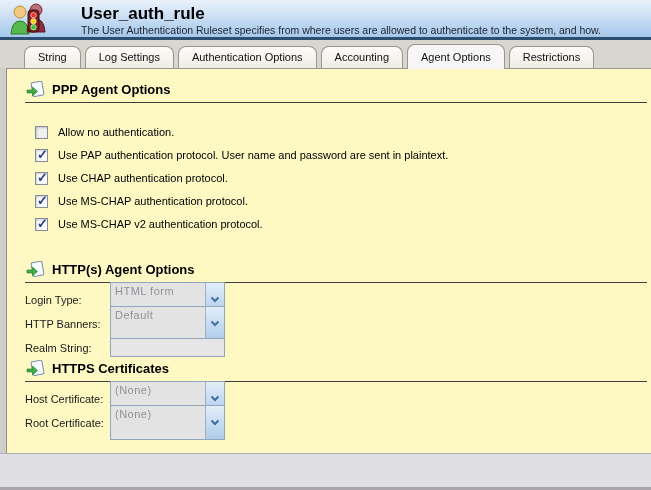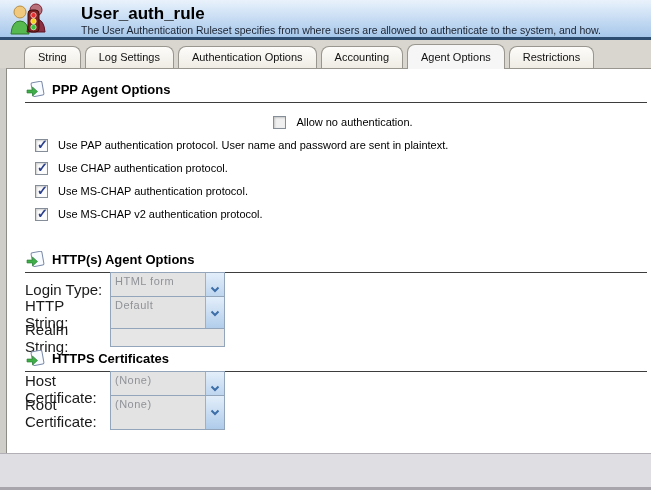--- a/index.html
+++ b/index.html
@@ -28,46 +28,46 @@
     border:1px solid #98968e; border-bottom:none; border-radius:8px 8px 0 0;
     background:linear-gradient(#fdfcfa, #efece4); cursor:default; white-space:nowrap;
   }
   .tab.active {
     background:#f6f6f6; height:25px; line-height:24px; margin-bottom:-1px;
   }
 
   
   .panel {
     position:relative; z-index:1; margin-left:6px; width:645px; height:385px;
-    background:#ffffff; border-top:1px solid #98968e; border-left:1px solid #8e8c86;
+    background:#fef9c3; border-top:1px solid #98968e; border-left:1px solid #8e8c86;
   }
   .section-head {
     display:flex; align-items:center; gap:7px;
     margin:12px 4px 0 18px; padding-bottom:4px; border-bottom:1px solid #3d3d3d;
   }
   .section-head.gap-http { margin-top:30px; }
   .section-head.gap-https { margin-top:3px; }
   .section-title { font-size:13px; font-weight:bold; color:#000; }
 
   .cb-row { display:flex; align-items:center; gap:10px; margin:9px 0 0 28px; height:14px; }
-  .cb-row.first { margin-top:12px;justify-content:center; }
+  .cb-row.first { margin-top:22px; }
   .checkbox {
     width:13px; height:13px; border:1px solid #858d99; background:#f0f0f0;
     box-shadow:inset 1px 1px 2px rgba(0,0,0,0.18); position:relative; flex:0 0 auto;
   }
   .checkbox[data-checked="true"] { background:#fcfcfc; }
   .checkbox[data-checked="true"]::after {
     content:"\2713"; position:absolute; top:-3px; left:1px;
     font-size:13px; font-weight:bold; color:#2b3f8c;
   }
   .cb-label { font-size:11px; color:#000; }
 
   .form-row { display:flex; align-items:center; margin:5px 0 0 18px; height:19px; }
   .form-row.first { margin-top:7px; }
-  .form-label { width:85px; font-size:15px; color:#1a1a1a; }
+  .form-label { width:85px; font-size:11px; color:#1a1a1a; }
   .select {
     width:115px; height:35px; border:1px solid #93a5ba; background:#e3e3e3;
     display:flex; align-items:stretch;
   }
   .select-value { flex:1; font-size:11px; color:#8f9297; padding:2px 0 0 4px;
     letter-spacing:0.5px; overflow:hidden; white-space:nowrap; }
   .select-btn {
     width:19px; border-left:1px solid #9db1c6;
     background:linear-gradient(#e3eefa, #aecbea);
     display:flex; align-items:center; justify-content:center;
@@ -164,21 +164,21 @@
       <div class="select">
         <span class="select-value">HTML form</span>
         <span class="select-btn">
           <svg width="10" height="7" viewBox="0 0 10 7">
               <path d="M1.5 1.5 L5 5 L8.5 1.5" fill="none" stroke="#3c6ea8" stroke-width="2"></path>
             </svg>
         </span>
       </div>
     </div>
     <div class="form-row">
-      <span class="form-label">HTTP String:</span>
+      <span class="form-label">HTTP Banners:</span>
       <div class="select">
         <span class="select-value">Default</span>
         <span class="select-btn">
           <svg width="10" height="7" viewBox="0 0 10 7">
               <path d="M1.5 1.5 L5 5 L8.5 1.5" fill="none" stroke="#3c6ea8" stroke-width="2"></path>
             </svg>
         </span>
       </div>
     </div>
     <div class="form-row">

